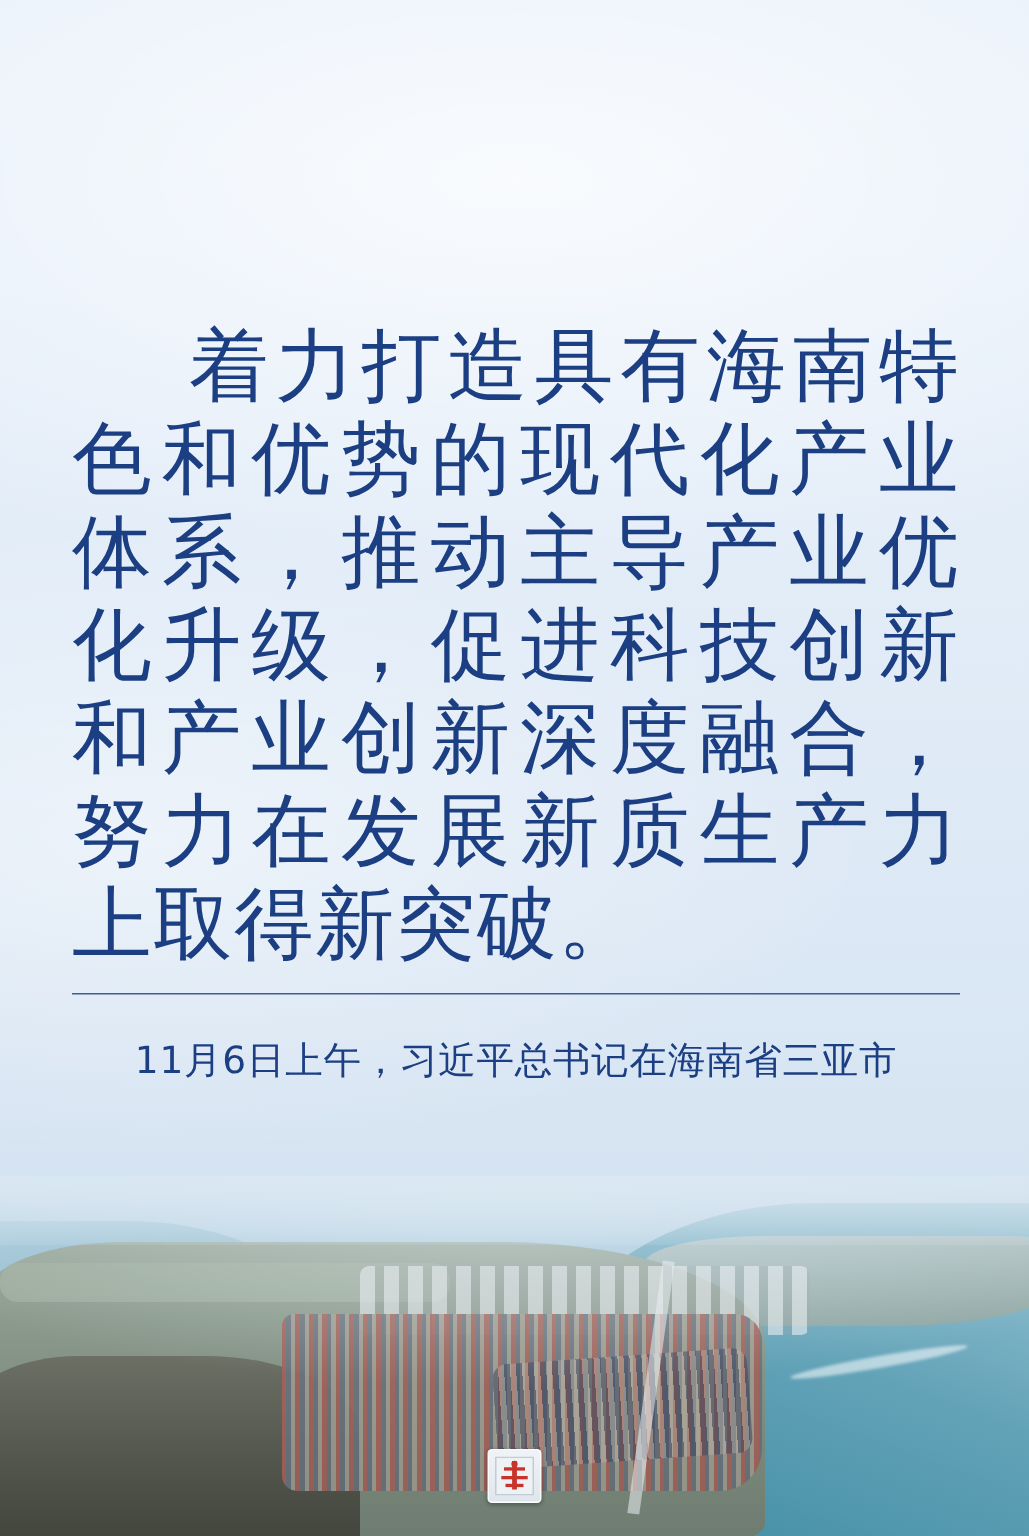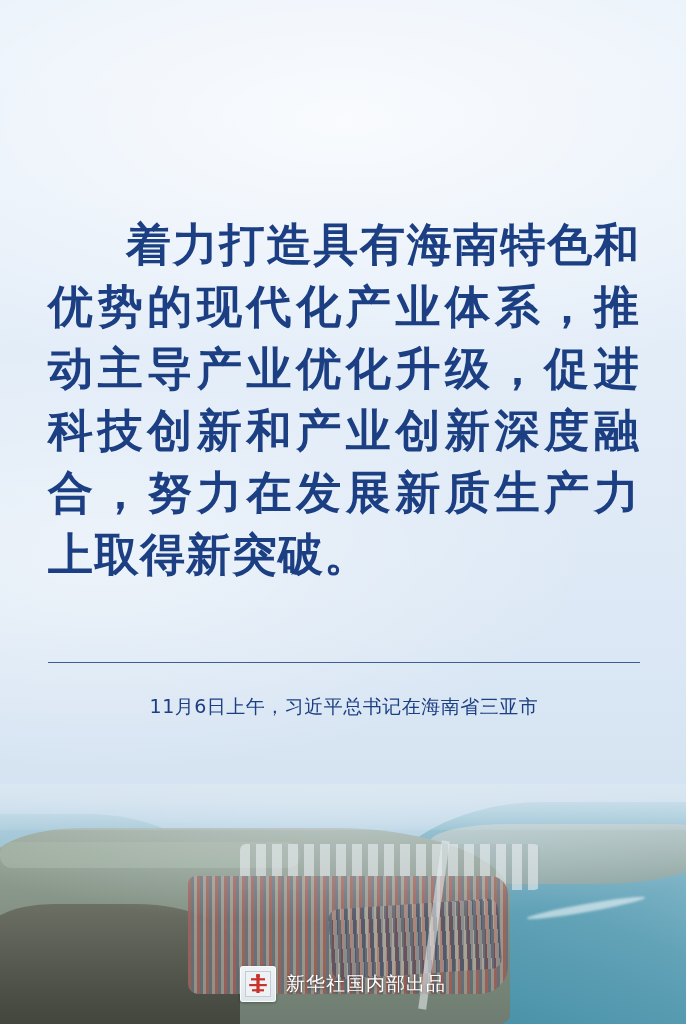--- a/index.html
+++ b/index.html
@@ -33,22 +33,22 @@
   }
 
   
   .headline {
     position: absolute;
     left: 48px;
     right: 46px;
     top: 214px;
     color: #1b3f82;
     font-family: "DejaVu Serif", "Liberation Serif", serif;
-    font-weight: 700;
-    font-size: 45px;
+    font-weight: 400;
+    font-size: 53px;
     line-height: 62px;
     letter-spacing: 1px;
     text-indent: 78px;
     text-align: justify;
     text-justify: inter-ideograph;
   }
 
   
   .divider {
     position: absolute;
@@ -61,21 +61,21 @@
   }
 
   
   .caption {
     position: absolute;
     left: 48px;
     right: 46px;
     top: 686px;
     color: #1b3f82;
     font-family: "DejaVu Sans", "Liberation Sans", sans-serif;
-    font-size: 19px;
+    font-size: 25px;
     line-height: 41px;
     text-align: center;
     letter-spacing: 0.5px;
   }
   .caption .line {
     display: block;
     white-space: nowrap;
   }
 
   
@@ -285,16 +285,15 @@
         <rect x="0.5" y="0.5" width="25" height="25" fill="#eef2f5" stroke="#c2ccd4"></rect>
         <g fill="#c8342b">
           <rect x="11.4" y="3" width="3.2" height="19"></rect>
           <rect x="6" y="7.2" width="14" height="2.2"></rect>
           <rect x="4.2" y="13" width="17.6" height="2.2"></rect>
           <rect x="7" y="18.2" width="12" height="2.2"></rect>
           <circle cx="13" cy="5" r="2.1"></circle>
         </g>
       </svg>
     </span>
-    <span class="wm-text">新华社国内部出品</span>
   </div>
 
 </div>
 
 </body></html>

